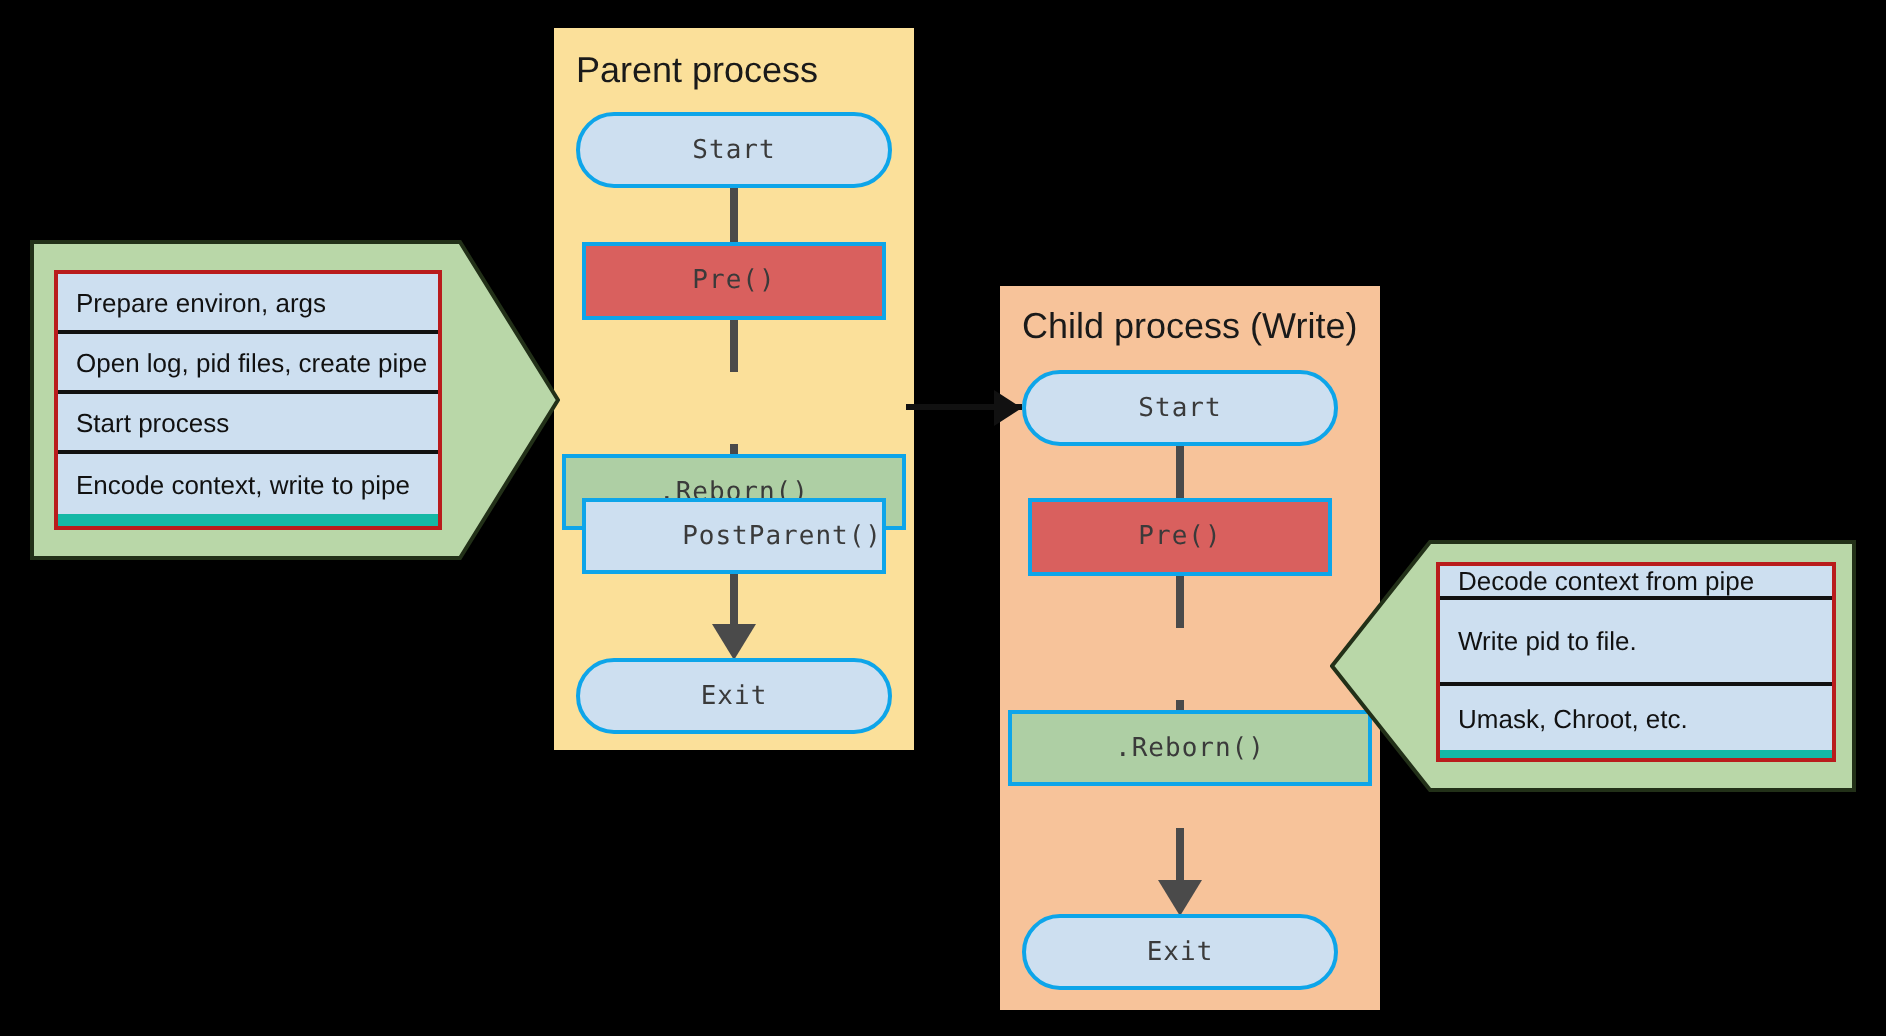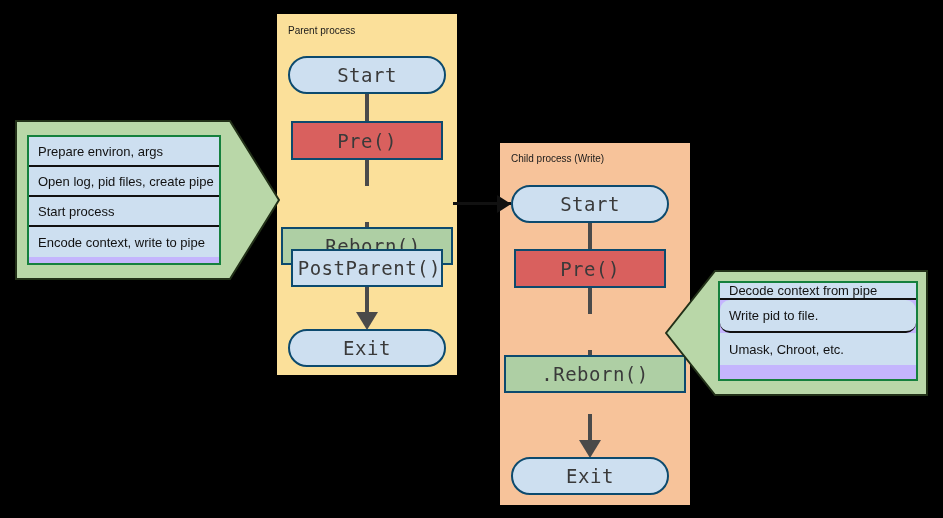--- a/index.html
+++ b/index.html
@@ -18,36 +18,36 @@
     overflow: hidden;
   }
 
   
   .panel {
     position: absolute;
     box-sizing: border-box;
   }
   .panel-title {
     position: absolute;
-    font-size: 10px;
+    font-size: 18px;
     color: #1a1a1a;
     white-space: nowrap;
     font-family: "Liberation Sans", sans-serif;
   }
 
   
   .node {
     position: absolute;
     box-sizing: border-box;
-    border: 2px solid #0c4a6e;
+    border: 2px solid #0ea5e9;
     display: flex;
     align-items: center;
     justify-content: center;
     font-family: "DejaVu Sans Mono", monospace;
-    font-size: 19px;
+    font-size: 13px;
     color: #3a3a3a;
     letter-spacing: 0.5px;
     white-space: nowrap;
   }
   .node.terminal {
     border-radius: 24px;
     background: #cddff0;
   }
   .node.process {
     background: #cddff0;
@@ -80,22 +80,22 @@
     position: absolute;
     width: 0;
     height: 0;
     border-top: 9px solid transparent;
     border-bottom: 9px solid transparent;
     border-left: 14px solid #111111;
   }
   .callout-list {
     position: absolute;
     box-sizing: border-box;
-    border: 2px solid #15803d;
-    background: #c4b5fd;
+    border: 2px solid #b91c1c;
+    background: #14b8a6;
   }
   .callout-item {
     box-sizing: border-box;
     height: 30px;
     display: flex;
     align-items: center;
     padding-left: 9px;
     font-size: 13px;
     color: #111111;
     border-bottom: 2px solid #111111;
@@ -178,17 +178,17 @@
     <div class="callout-item">Start process</div>
     <div class="callout-item">Encode context, write to pipe</div>
   </div>
 
   <svg style="position:absolute; left:665px; top:270px;" width="263" height="126" viewBox="0 0 263 126">
     <polygon points="262,1 50,1 1,63 50,125 262,125" fill="#b9d7a8" stroke="#223018" stroke-width="2"></polygon>
   </svg>
 
   <div class="callout-list" style="left:718px; top:281px; width:200px; height:100px;">
     <div class="callout-item" style="height:17px;">Decode context from pipe</div>
-    <div class="callout-item" style="height:33px;border-radius:10px;">Write pid to file.</div>
+    <div class="callout-item" style="height:43px;">Write pid to file.</div>
     <div class="callout-item" style="height:32px;">Umask, Chroot, etc.</div>
   </div>
 
 </div>
 
 </body></html>

